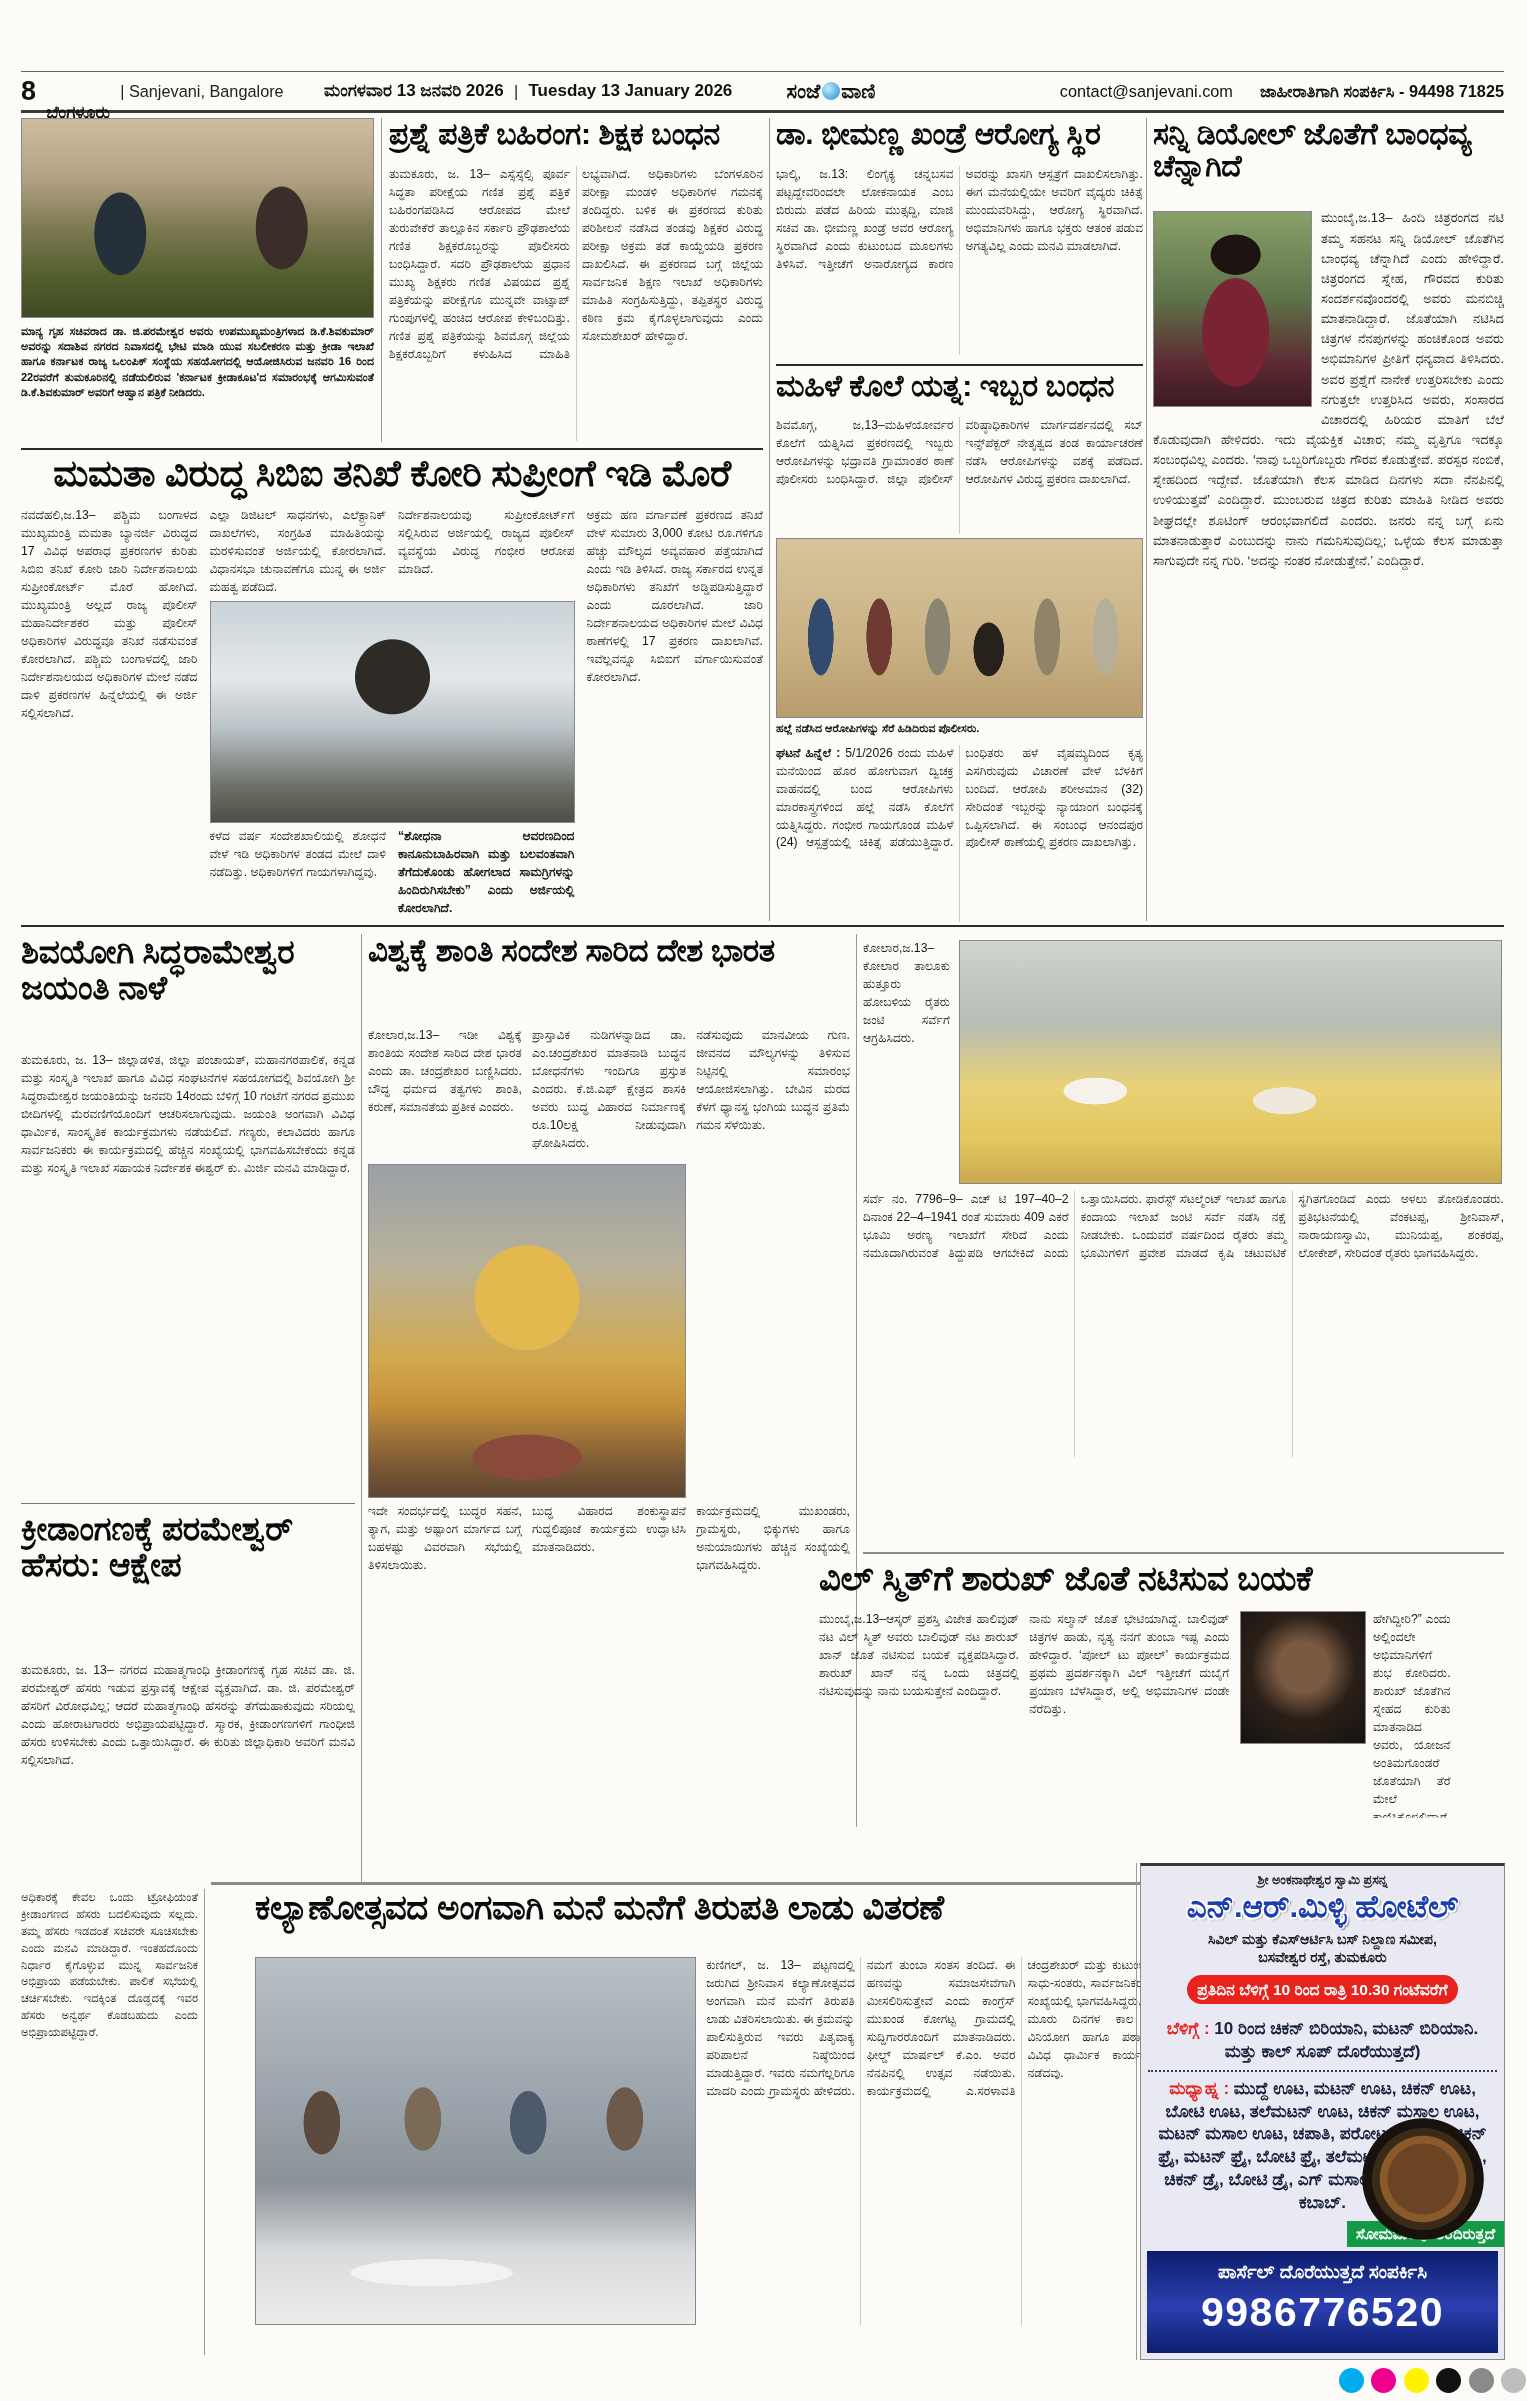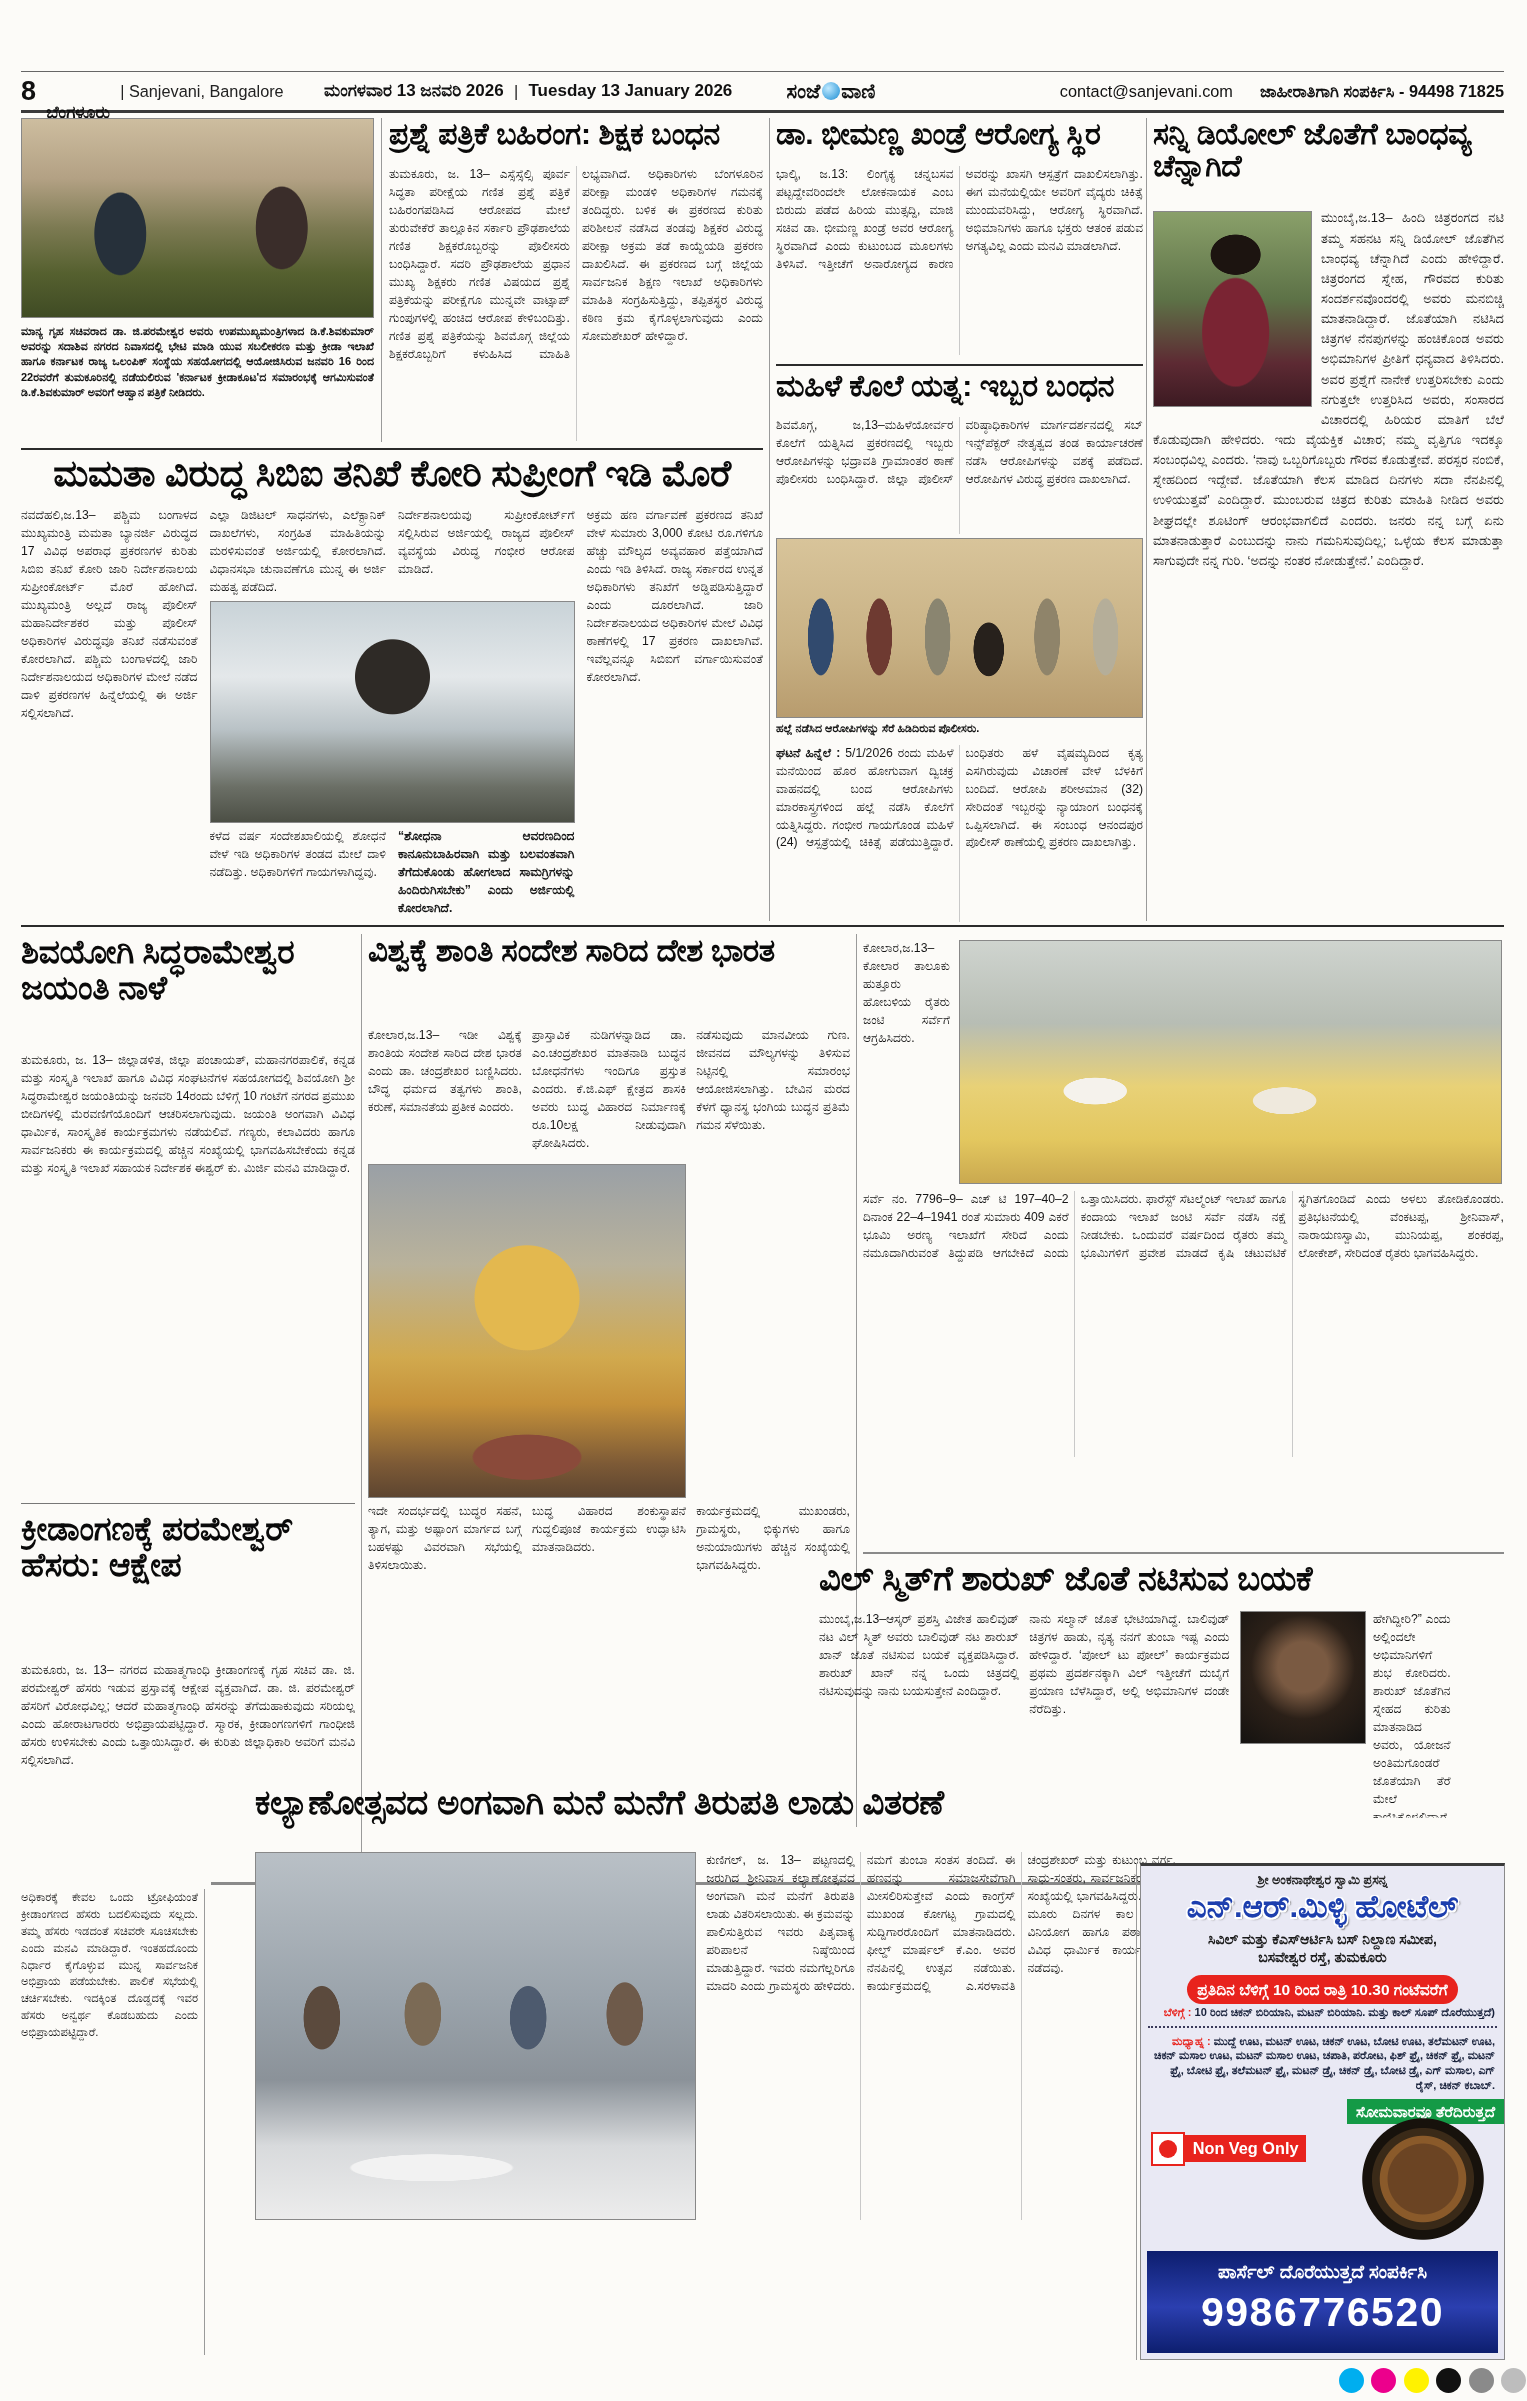--- a/index.html
+++ b/index.html
@@ -75,21 +75,21 @@
   
   .ad{position:absolute;left:1140px;top:1863px;width:365px;height:497px;
       background:#e9e9f4;border:1.5px solid #8a8a8a;border-top:3px solid #3a3a3a;box-sizing:border-box;
       text-align:center;overflow:hidden;}
   .ad-inv{font-size:12.6px;font-weight:700;margin-top:7.4px;color:#222;}
   .ad-name{font-size:31px;font-weight:900;color:#1d3fae;line-height:1.05;margin-top:3px;
       text-shadow:1.5px 1.5px 0 #fff,-1.5px -1.5px 0 #fff,1.5px -1.5px 0 #fff,-1.5px 1.5px 0 #fff,2.2px 2.2px 1.5px #777;}
   .ad-addr{font-size:14px;font-weight:800;color:#1a1a1a;line-height:1.3;margin-top:6px;}
   .ad-hours{display:inline-block;background:#e8231d;color:#fff;font-size:15.5px;font-weight:800;
       border-radius:16.3px;padding:5.2px 10.3px;margin-top:9px;}
-  .ad-meal{font-size:11px;font-weight:800;text-align:right;color:#17203a;margin:1px 9px 0;line-height:1.35;}
+  .ad-meal{font-size:17px;font-weight:800;text-align:center;color:#17203a;margin:14px 9px 0;line-height:1.35;}
   .ad-red{color:#e8231d;}
   .ad-wavy{border-bottom:2.2px dotted #3a3a5a;margin:6px 7.4px;}
   .ad-monday{display:inline-block;background:#149a46;color:#fff;font-size:15px;font-weight:800;
       padding:3.7px 9px;margin:4.4px 0 0 -126px;}
   .ad-nonveg{display:flex;align-items:center;gap:0;margin:7.4px 0 0 10.3px;width:170px;}
   .nv-box{width:30px;height:30px;border:2.2px solid #e8231d;background:#fff;display:flex;align-items:center;justify-content:center;}
   .nv-dot{width:18px;height:18px;border-radius:50%;background:#e8231d;}
   .nv-label{background:#e8231d;color:#fff;font-size:16.3px;font-weight:800;padding:3.7px 7.4px;}
   .ad-plate{position:absolute;right:7.4px;bottom:117px;width:148px;height:126px;border-radius:50%;
       background:radial-gradient(circle at 50% 50%,#6b4423 0 36%,#8a5a2a 37% 44%,#3a2a18 45% 52%,#17120c 53% 62%,transparent 63%);}
@@ -240,21 +240,21 @@
       <div style="width:211px;">
         <div class="photo ph-willsmith" style="width:126px;height:133px;float:left;margin:0 7.4px 3px 0;"></div>
         <div class="body-txt" style="height:207px;">ಹೇಗಿದ್ದೀರಿ?” ಎಂದು ಅಲ್ಲಿಂದಲೇ ಅಭಿಮಾನಿಗಳಿಗೆ ಶುಭ ಕೋರಿದರು. ಶಾರುಖ್ ಜೊತೆಗಿನ ಸ್ನೇಹದ ಕುರಿತು ಮಾತನಾಡಿದ ಅವರು, ಯೋಜನೆ ಅಂತಿಮಗೊಂಡರೆ ಜೊತೆಯಾಗಿ ತೆರೆ ಮೇಲೆ ಕಾಣಿಸಿಕೊಳ್ಳಲಿದ್ದಾರೆ. ‘ಪೋಲ್ ಟು ಪೋಲ್’ ನಲ್ಲಿಯೂ ವಿಲ್ ಕಾಣಿಸಿಕೊಳ್ಳಲಿದ್ದಾರೆ.</div>
       </div>
     </div>
   </div>
 
   <div class="hline" style="left:211px;top:1882px;width:1293px;height:3px;background:#8a8a8a;"></div>
   <div class="vline" style="left:204px;top:1889px;height:466px;"></div>
 
-  <div class="abs" style="left:211px;top:1784px;width:921px;padding-left:44px;">
+  <div class="abs" style="left:211px;top:1889px;width:921px;padding-left:44px;">
     <div class="headline" style="font-size:34px;height:64px;">ಕಲ್ಯಾಣೋತ್ಸವದ ಅಂಗವಾಗಿ ಮನೆ ಮನೆಗೆ ತಿರುಪತಿ ಲಾಡು ವಿತರಣೆ</div>
     <div style="display:flex;gap:10.3px;margin-top:4.4px;">
       <div class="photo ph-crowd" style="width:441px;height:368px;"></div>
       <div class="body-txt cols-3" style="width:470px;height:368px;">
         <span>ಕುಣಿಗಲ್, ಜ. 13– ಪಟ್ಟಣದಲ್ಲಿ ಜರುಗಿದ ಶ್ರೀನಿವಾಸ ಕಲ್ಯಾಣೋತ್ಸವದ ಅಂಗವಾಗಿ ಮನೆ ಮನೆಗೆ ತಿರುಪತಿ ಲಾಡು ವಿತರಿಸಲಾಯಿತು. ಈ ಕ್ರಮವನ್ನು ಪಾಲಿಸುತ್ತಿರುವ ಇವರು ಪಿತೃವಾಕ್ಯ ಪರಿಪಾಲನೆ ನಿಷ್ಠೆಯಿಂದ ಮಾಡುತ್ತಿದ್ದಾರೆ. ಇವರು ನಮಗೆಲ್ಲರಿಗೂ ಮಾದರಿ ಎಂದು ಗ್ರಾಮಸ್ಥರು ಹೇಳಿದರು.</span>
         <span>ನಮಗೆ ತುಂಬಾ ಸಂತಸ ತಂದಿದೆ. ಈ ಹಣವನ್ನು ಸಮಾಜಸೇವೆಗಾಗಿ ಮೀಸಲಿರಿಸುತ್ತೇವೆ ಎಂದು ಕಾಂಗ್ರೆಸ್ ಮುಖಂಡ ಕೋಗಟ್ಟ ಗ್ರಾಮದಲ್ಲಿ ಸುದ್ದಿಗಾರರೊಂದಿಗೆ ಮಾತನಾಡಿದರು. ಫೀಲ್ಡ್ ಮಾರ್ಷಲ್ ಕೆ.ಎಂ. ಅವರ ನೆನಪಿನಲ್ಲಿ ಉತ್ಸವ ನಡೆಯಿತು.</span>
         <span>ಕಾರ್ಯಕ್ರಮದಲ್ಲಿ ಎ.ಸರಳಾವತಿ ಚಂದ್ರಶೇಖರ್ ಮತ್ತು ಕುಟುಂಬ ವರ್ಗ, ಸಾಧು-ಸಂತರು, ಸಾರ್ವಜನಿಕರು ಹೆಚ್ಚಿನ ಸಂಖ್ಯೆಯಲ್ಲಿ ಭಾಗವಹಿಸಿದ್ದರು. ಉತ್ತಮ ಮೂರು ದಿನಗಳ ಕಾಲ ಪ್ರಸಾದ ವಿನಿಯೋಗ ಹಾಗೂ ಪಠಾಶೀತವಾಗಿ ವಿವಿಧ ಧಾರ್ಮಿಕ ಕಾರ್ಯಕ್ರಮಗಳು ನಡೆದವು.</span>
       </div>
     </div>
   </div>

